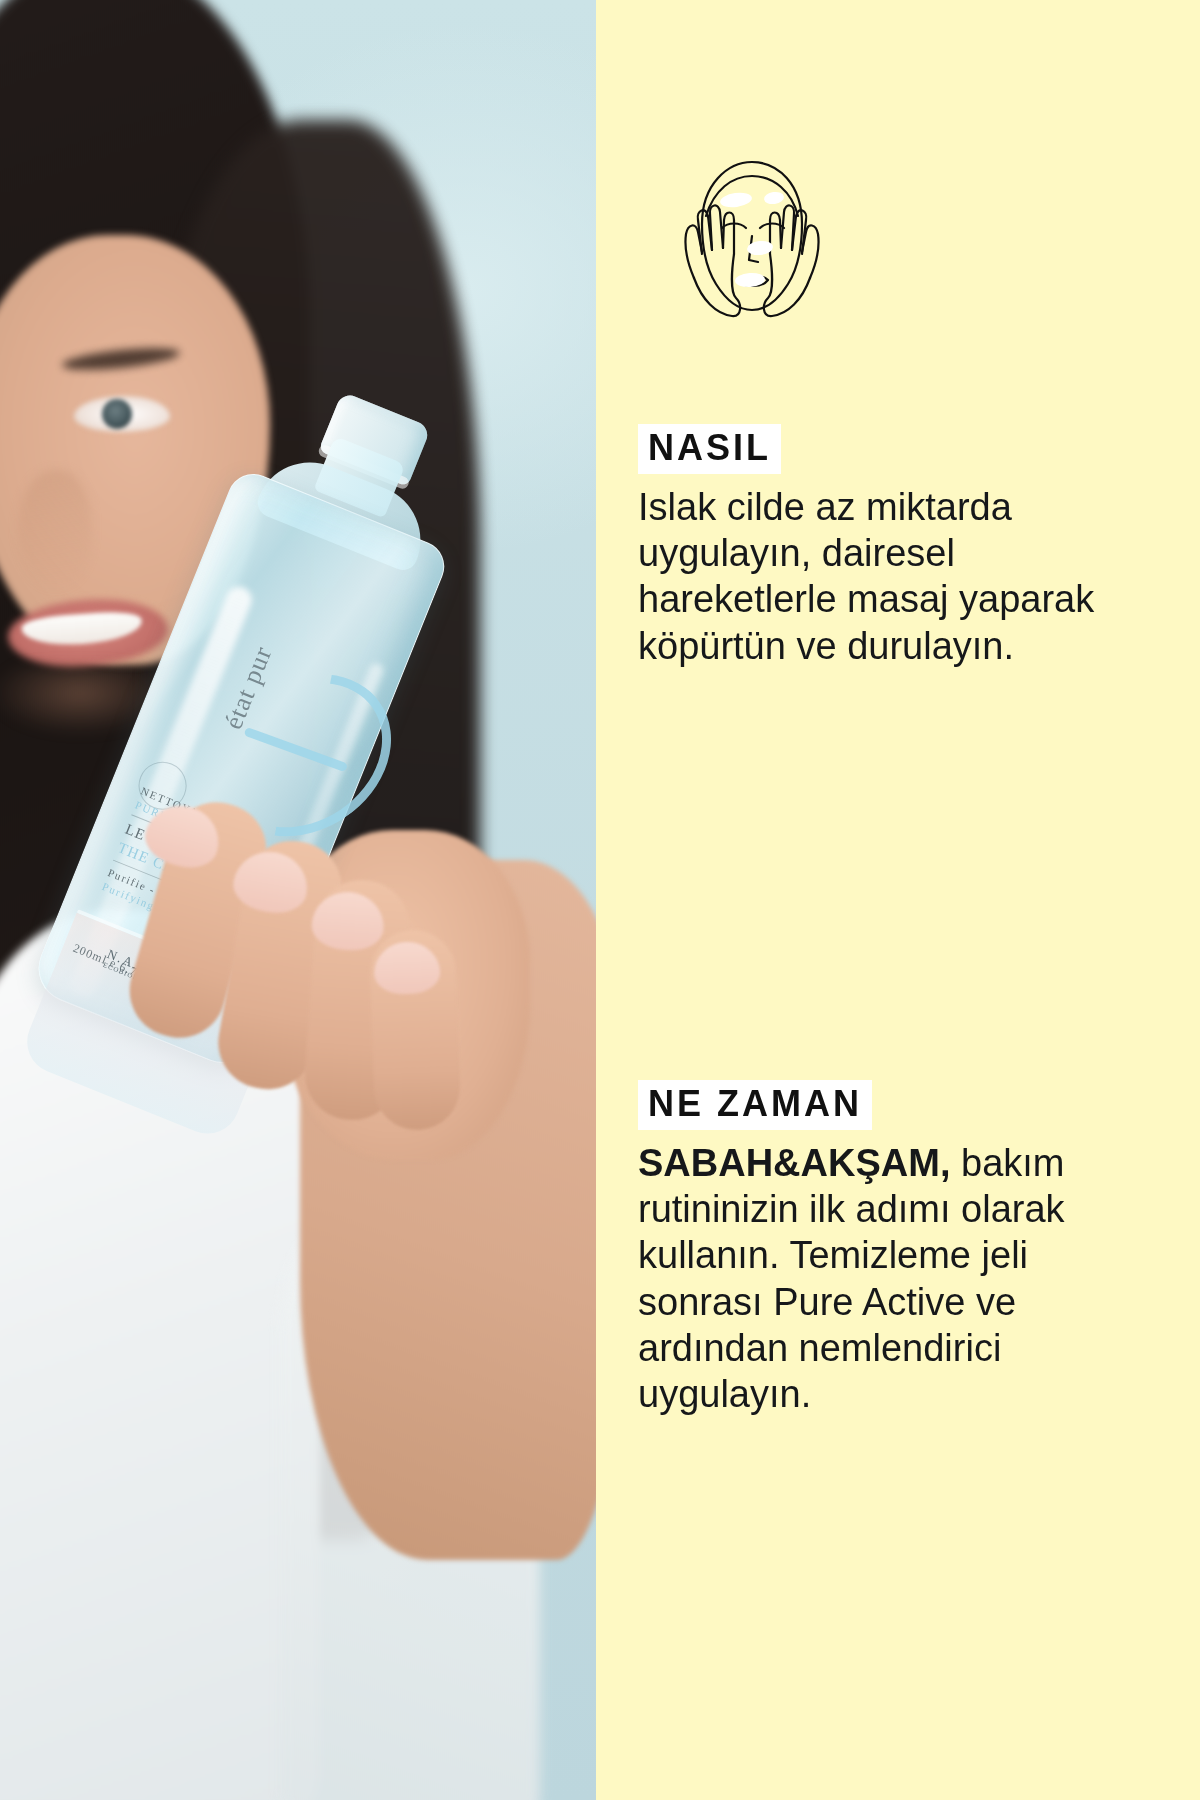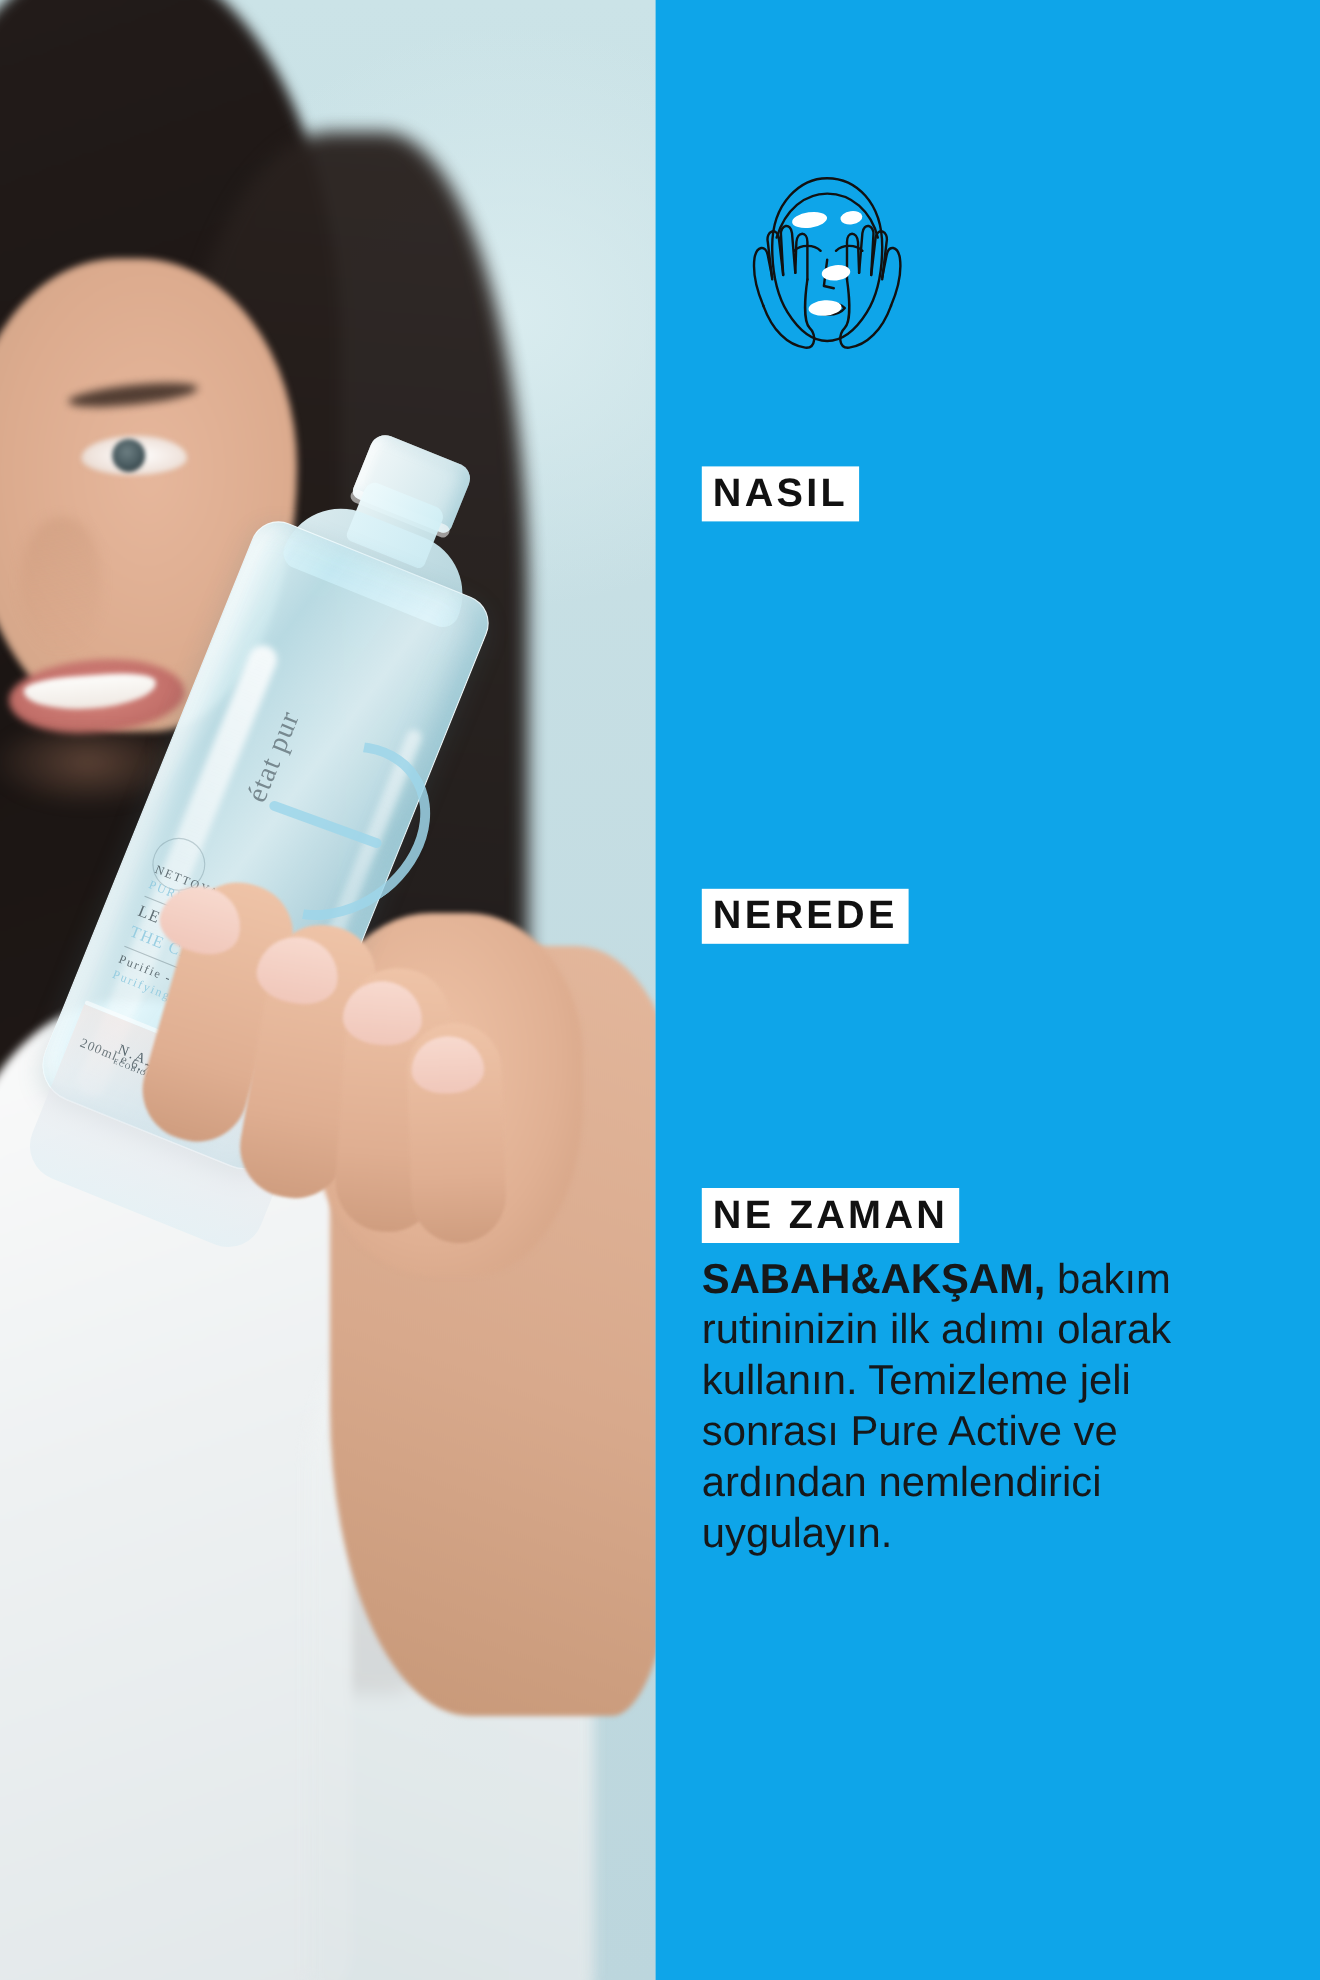--- a/index.html
+++ b/index.html
@@ -416,21 +416,21 @@
     opacity: .6;
   }
 
   
   .text-panel {
     position: absolute;
     left: 596px;
     top: 0;
     width: 604px;
     height: 1800px;
-    background: #0ea5e9;
+    background: #fef9c3;
   }
   .face-icon {
     position: absolute;
     left: 36px;
     top: 128px;
     width: 240px;
     height: 240px;
   }
   .content {
     position: absolute;
@@ -567,24 +567,24 @@
         <ellipse cx="142" cy="70" rx="10" ry="6" transform="rotate(-8 142 70)"></ellipse>
         <ellipse cx="128" cy="120" rx="13" ry="7" transform="rotate(-6 128 120)"></ellipse>
         <ellipse cx="118" cy="152" rx="15" ry="7" transform="rotate(-4 118 152)"></ellipse>
       </g>
     </svg>
 
     <div class="content">
 
       <div class="section sec-nasil">
         <div class="heading">NASIL</div>
+        <p class="body-text">Islak cilde az miktarda uygulayın, dairesel hareketlerle masaj yaparak köpürtün ve durulayın.</p>
       </div>
 
       <div class="section sec-nerede">
-        <div class="heading">NEREDE</div>
       </div>
 
       <div class="section sec-nezaman">
         <div class="heading">NE ZAMAN</div>
         <p class="body-text">
           <span class="strong">SABAH&amp;AKŞAM,</span>
           <span>bakım rutininizin ilk adımı olarak kullanın. Temizleme jeli sonrası Pure Active ve ardından nemlendirici uygulayın.</span>
         </p>
       </div>
 

